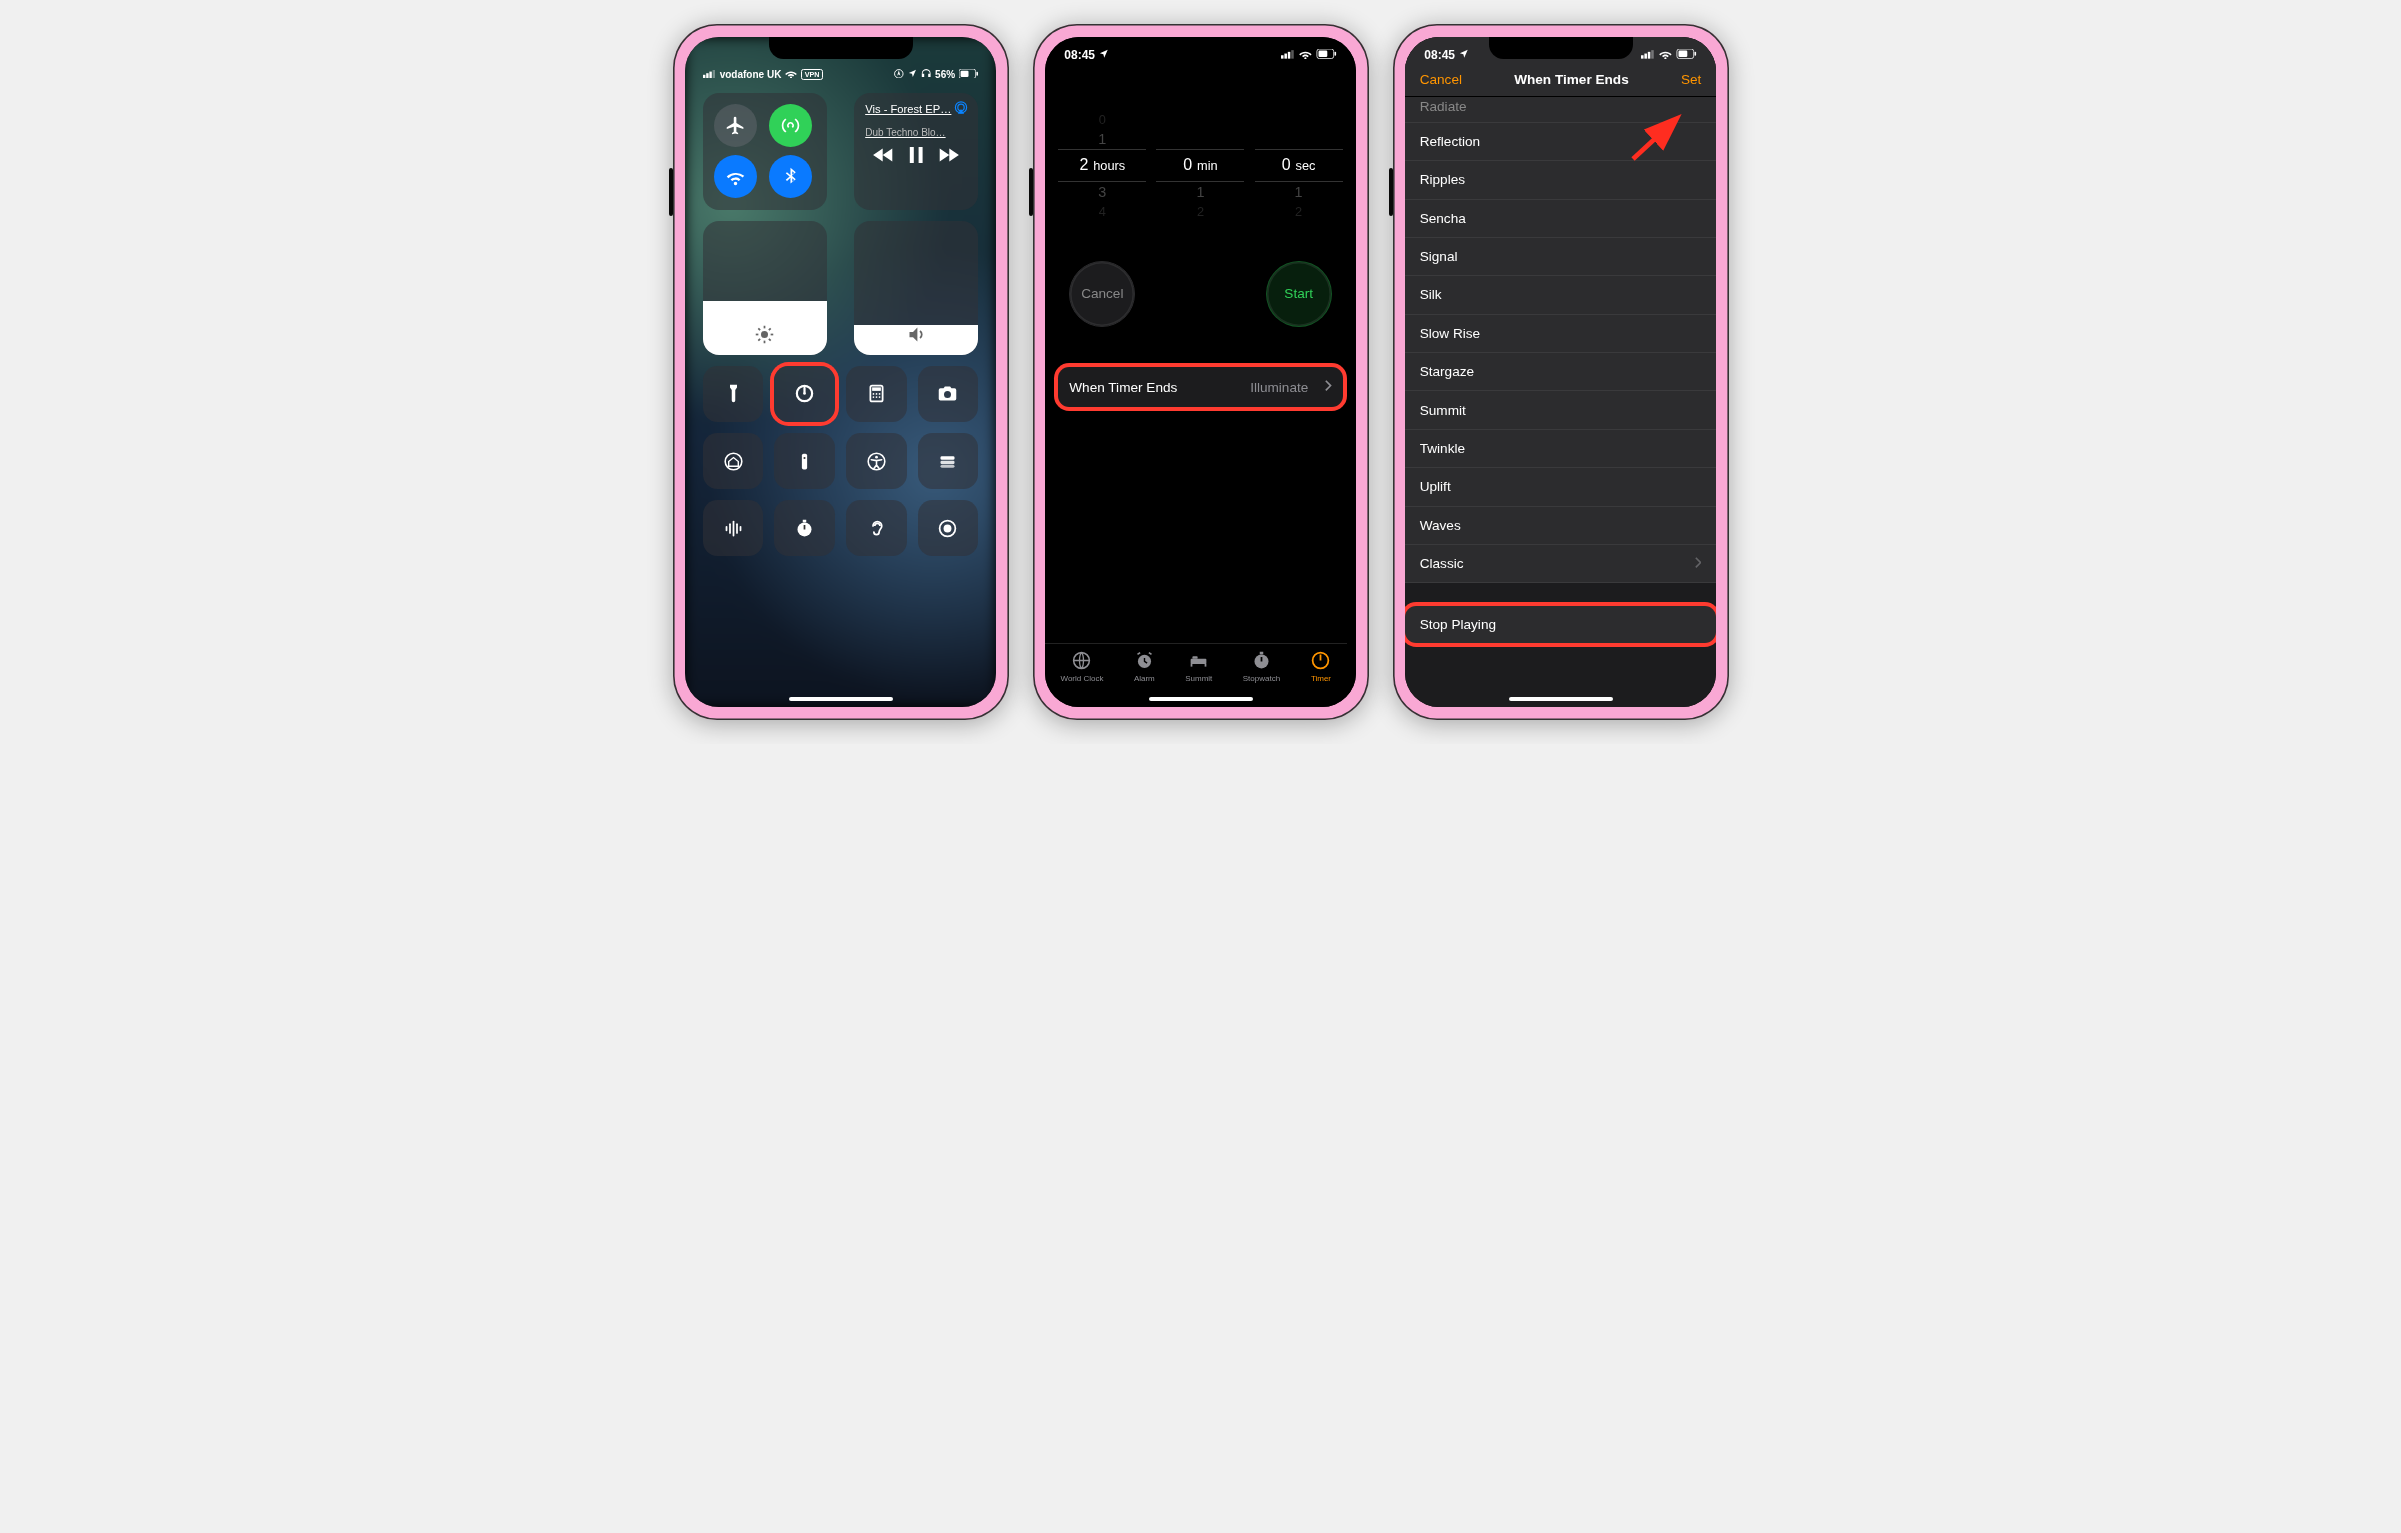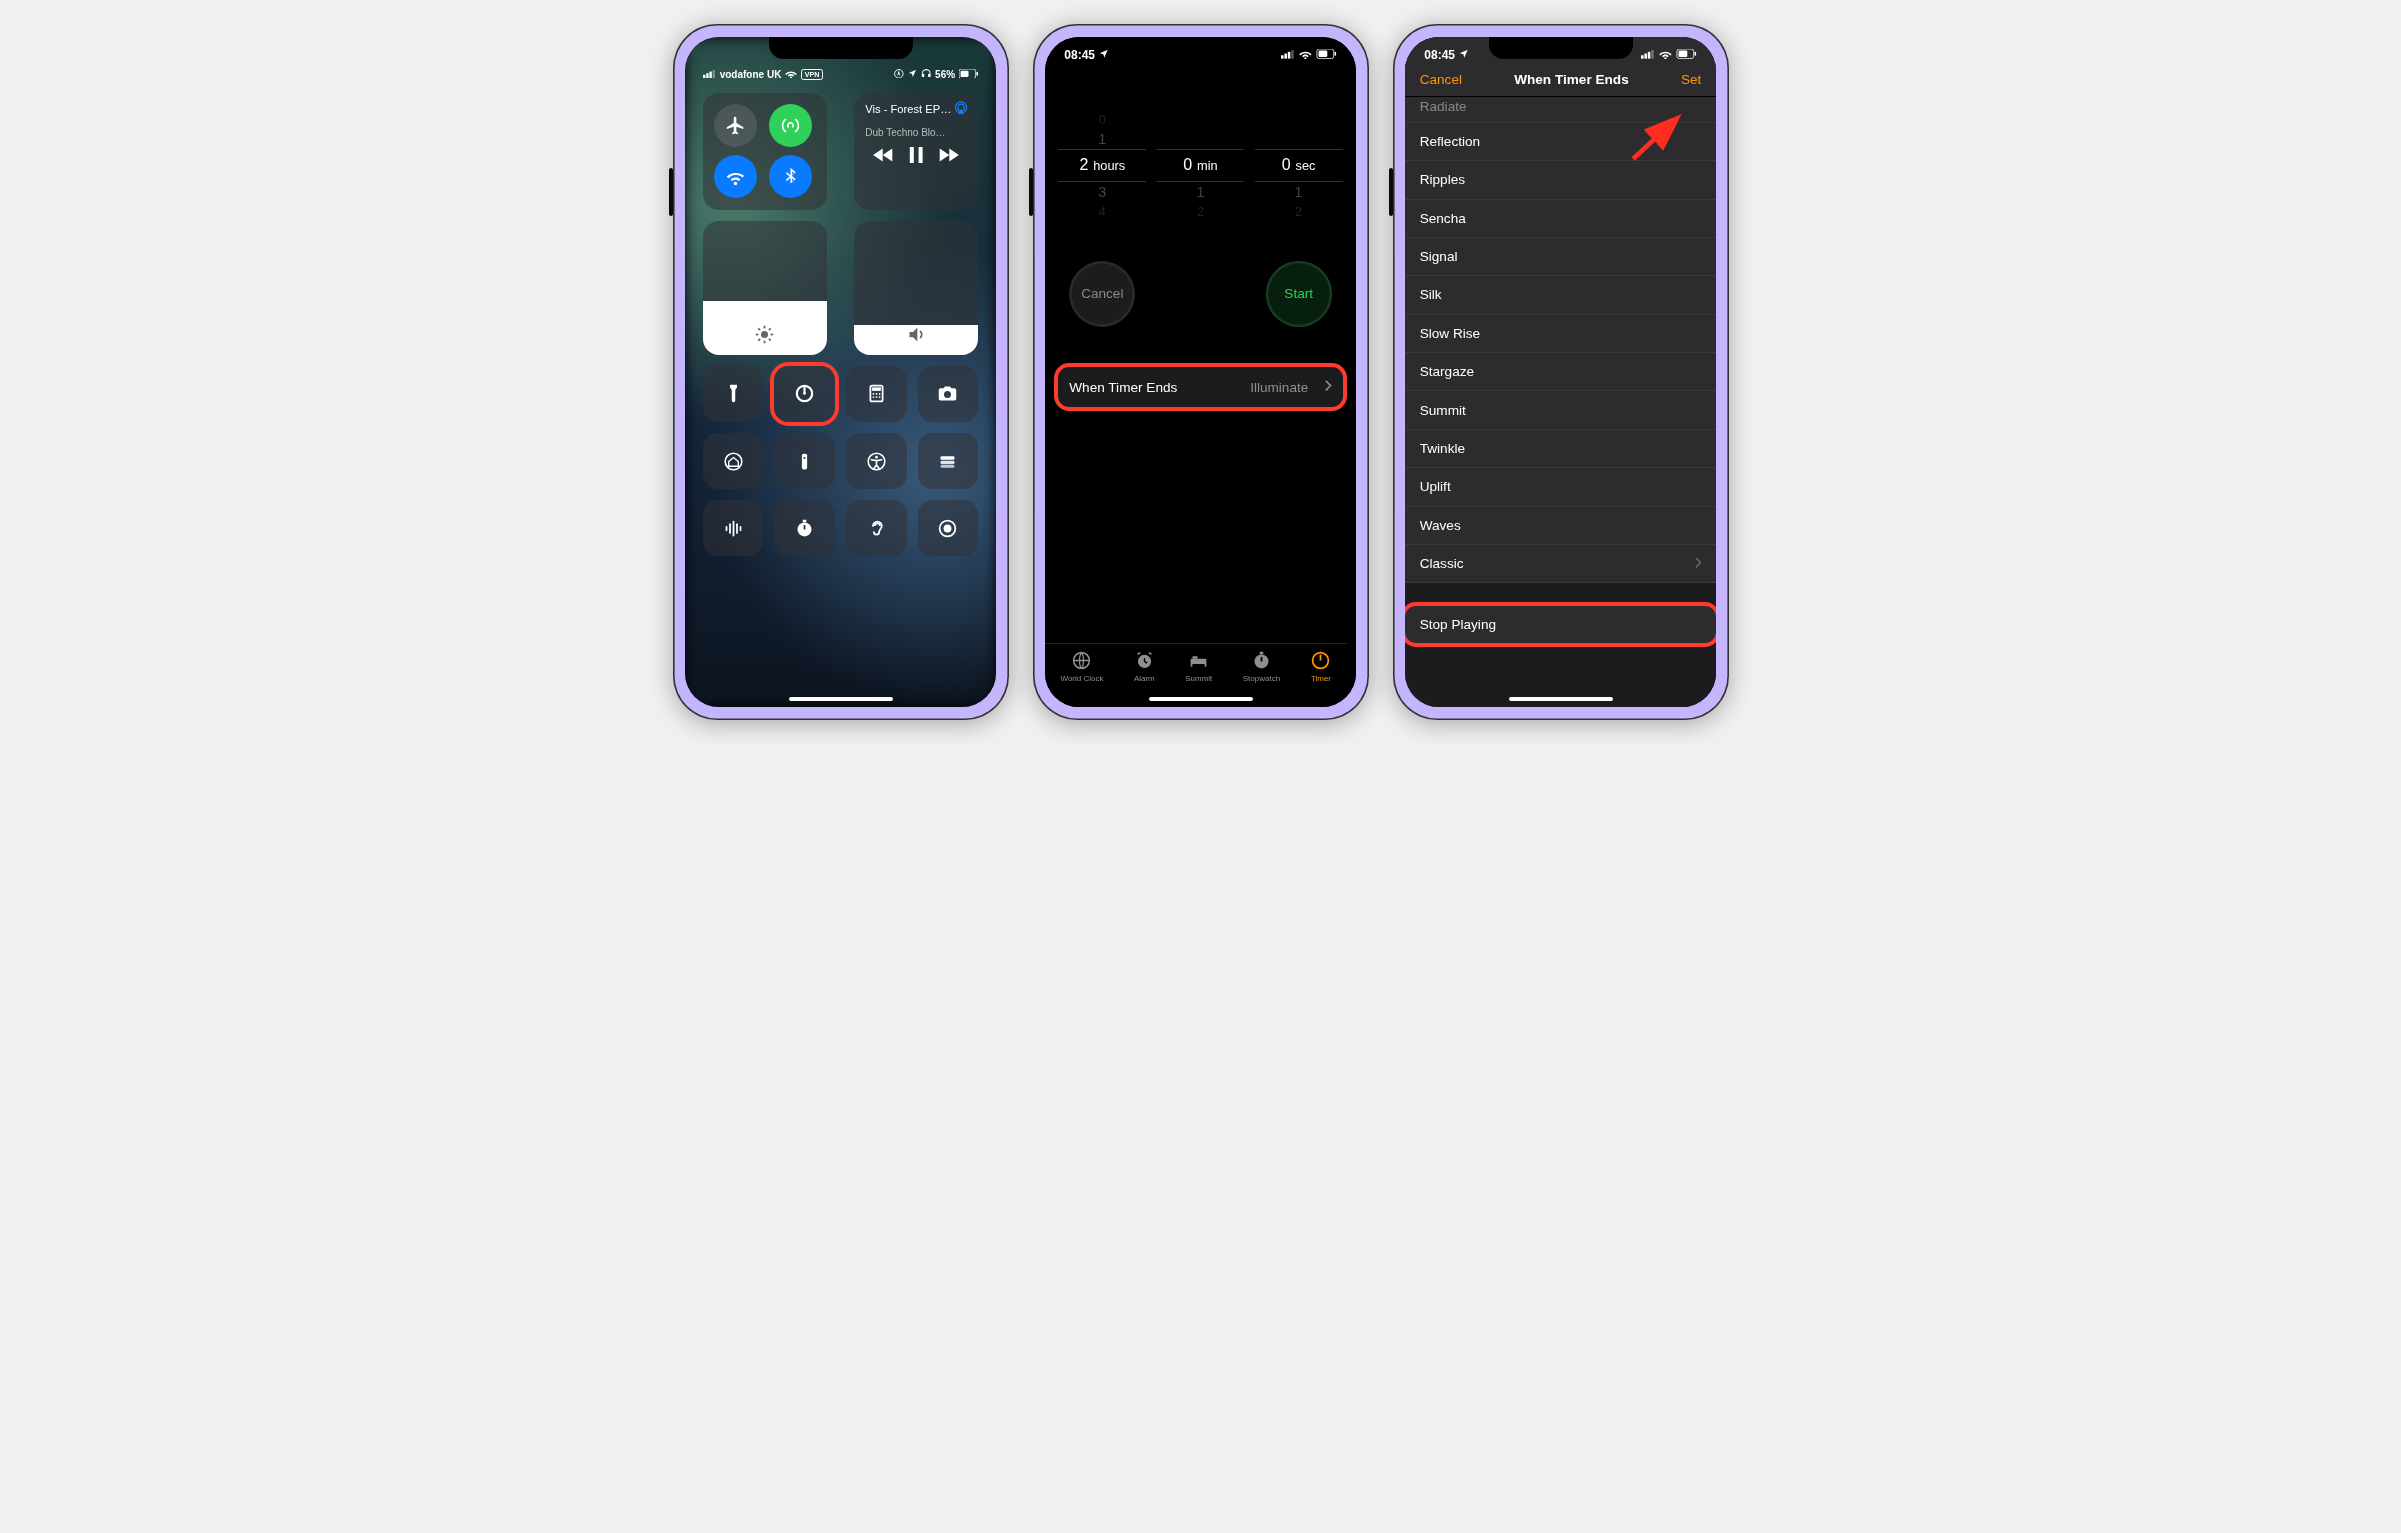--- a/index.html
+++ b/index.html
@@ -8,21 +8,21 @@
     font-family: -apple-system, "Helvetica Neue", Arial, sans-serif;
     display: flex;
     gap: 24px;
     padding: 24px;
     align-items: flex-start;
     justify-content: center;
   }
   .phone {
     width: 336px;
     height: 696px;
-    background: #c4b5fd;
+    background: #f9a8d4;
     border-radius: 44px;
     padding: 12.8px;
     box-shadow: 0 3.2px 24px rgba(0,0,0,.3), inset 0 0 0 1.6px #333;
     position: relative;
   }
   .phone::before, .phone::after {
     content: "";
     position: absolute;
     background: #0a0a0a;
     border-radius: 2.4px;
@@ -78,21 +78,21 @@
   .vpn-badge { border: 0.8px solid #fff; border-radius: 2.4px; padding: 0 2.4px; font-size: 7.2px; }
   .cc-grid {
     position: relative; z-index: 5;
     padding: 12.8px 17.6px;
     display: flex; flex-direction: column; gap: 11.2px;
   }
   .tile {
     background: rgba(50,50,55,.55);
     border-radius: 16px;
   }
-  .row { display: flex; gap: 27px; }
+  .row { display: flex; gap: 27px; text-decoration: underline; }
   .connectivity {
     flex:1; padding: 11.2px;
     display: grid; grid-template-columns: 1fr 1fr; grid-template-rows: 1fr 1fr; gap: 8px;
   }
   .round {
     width: 43px; height: 43px; border-radius: 50%;
     display: flex; align-items: center; justify-content: center;
     background: rgba(120,120,128,.35);
   }
   .round.on-blue { background: #0a7aff; }

